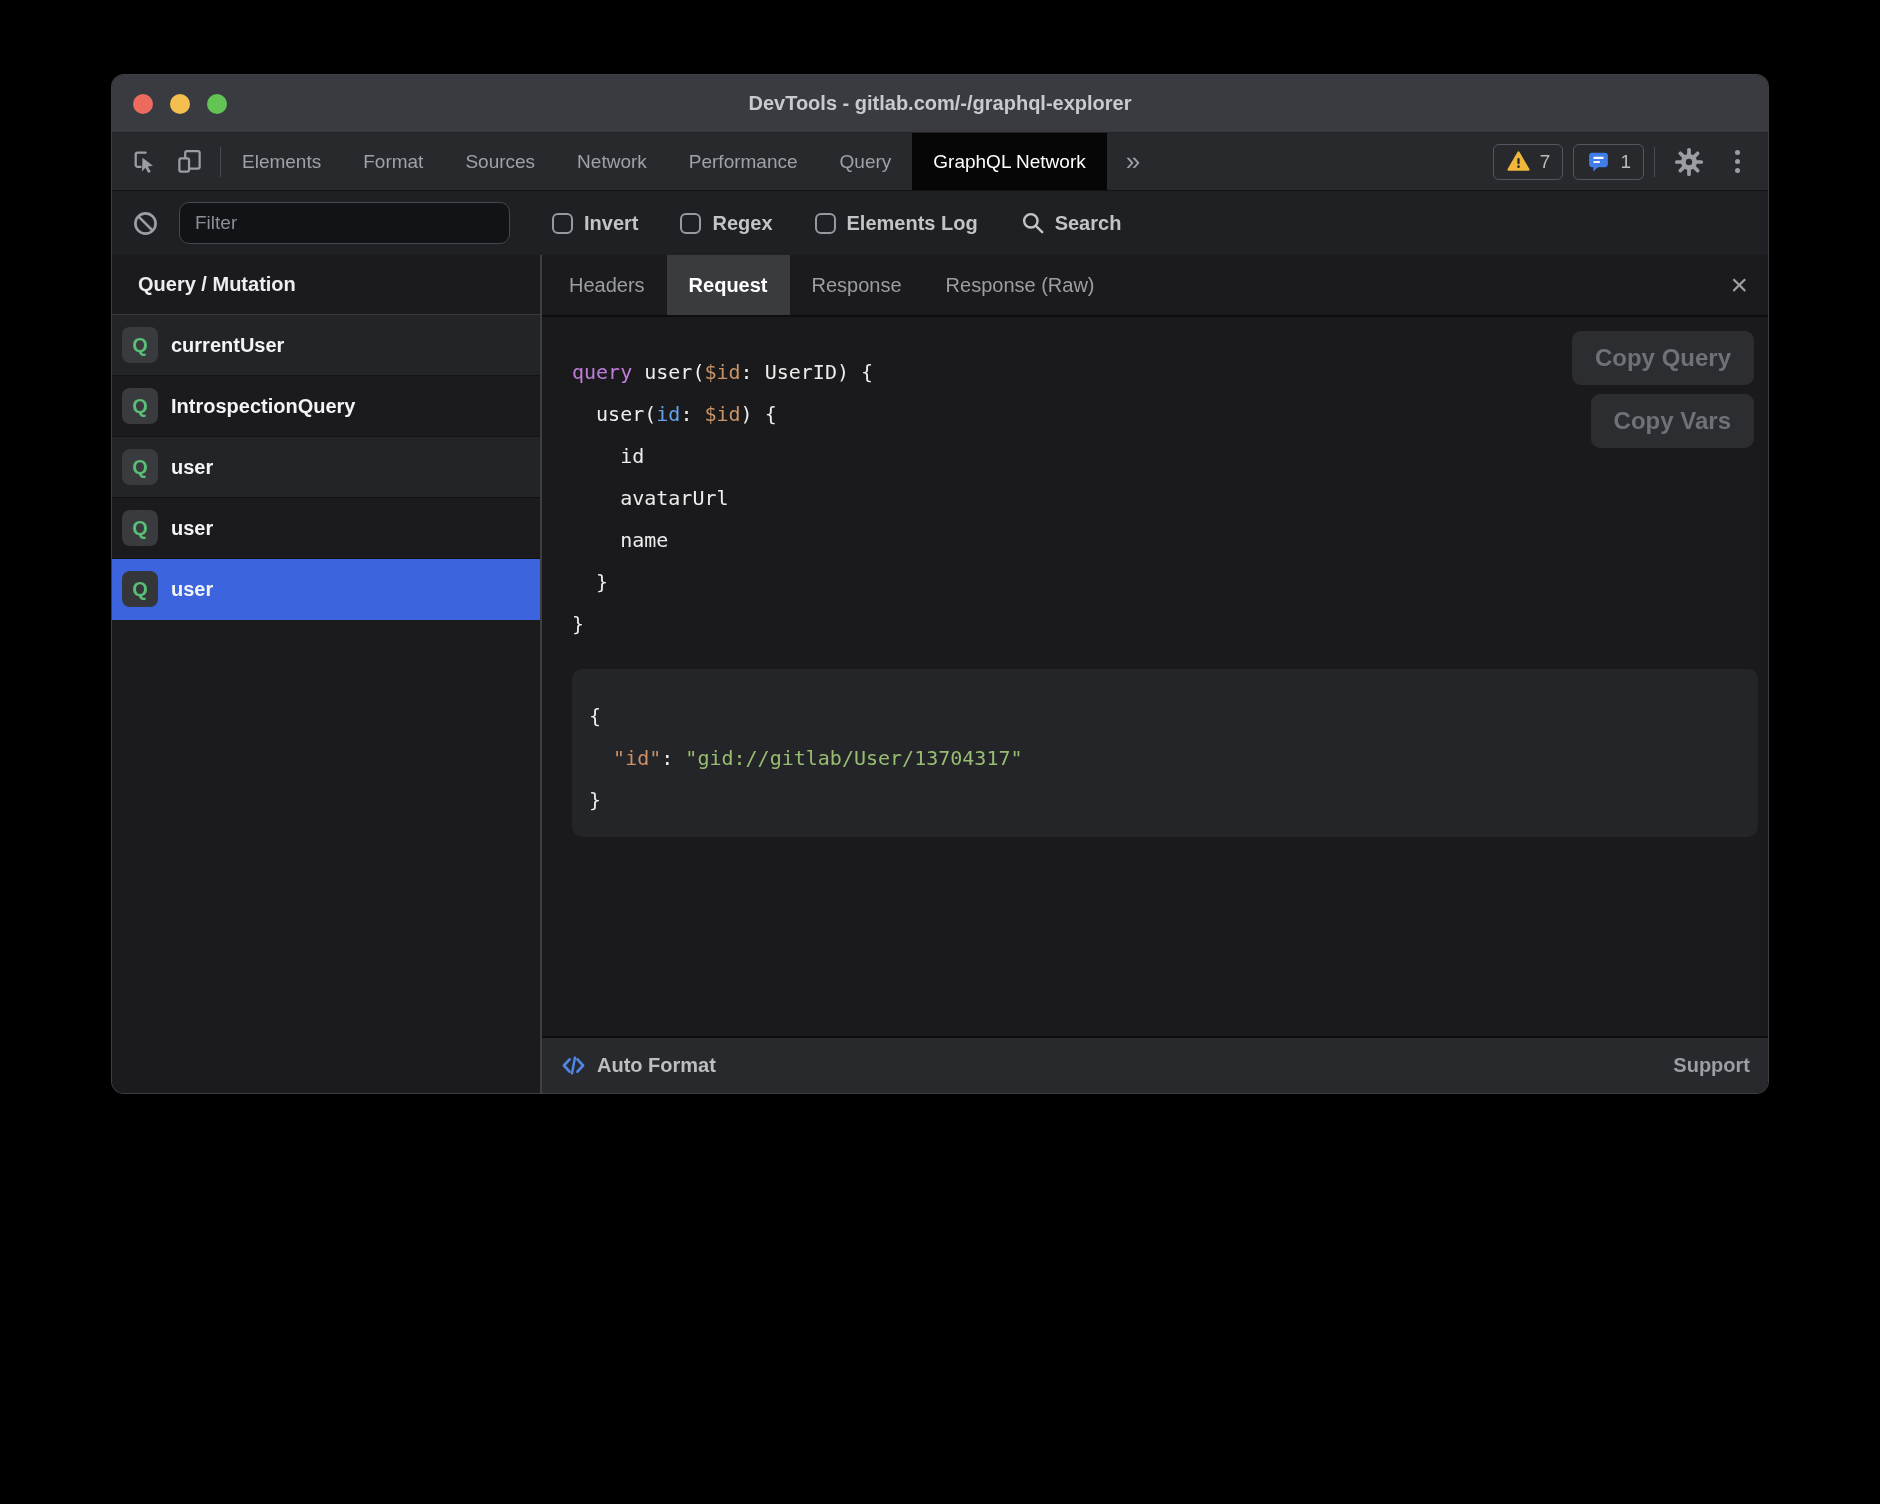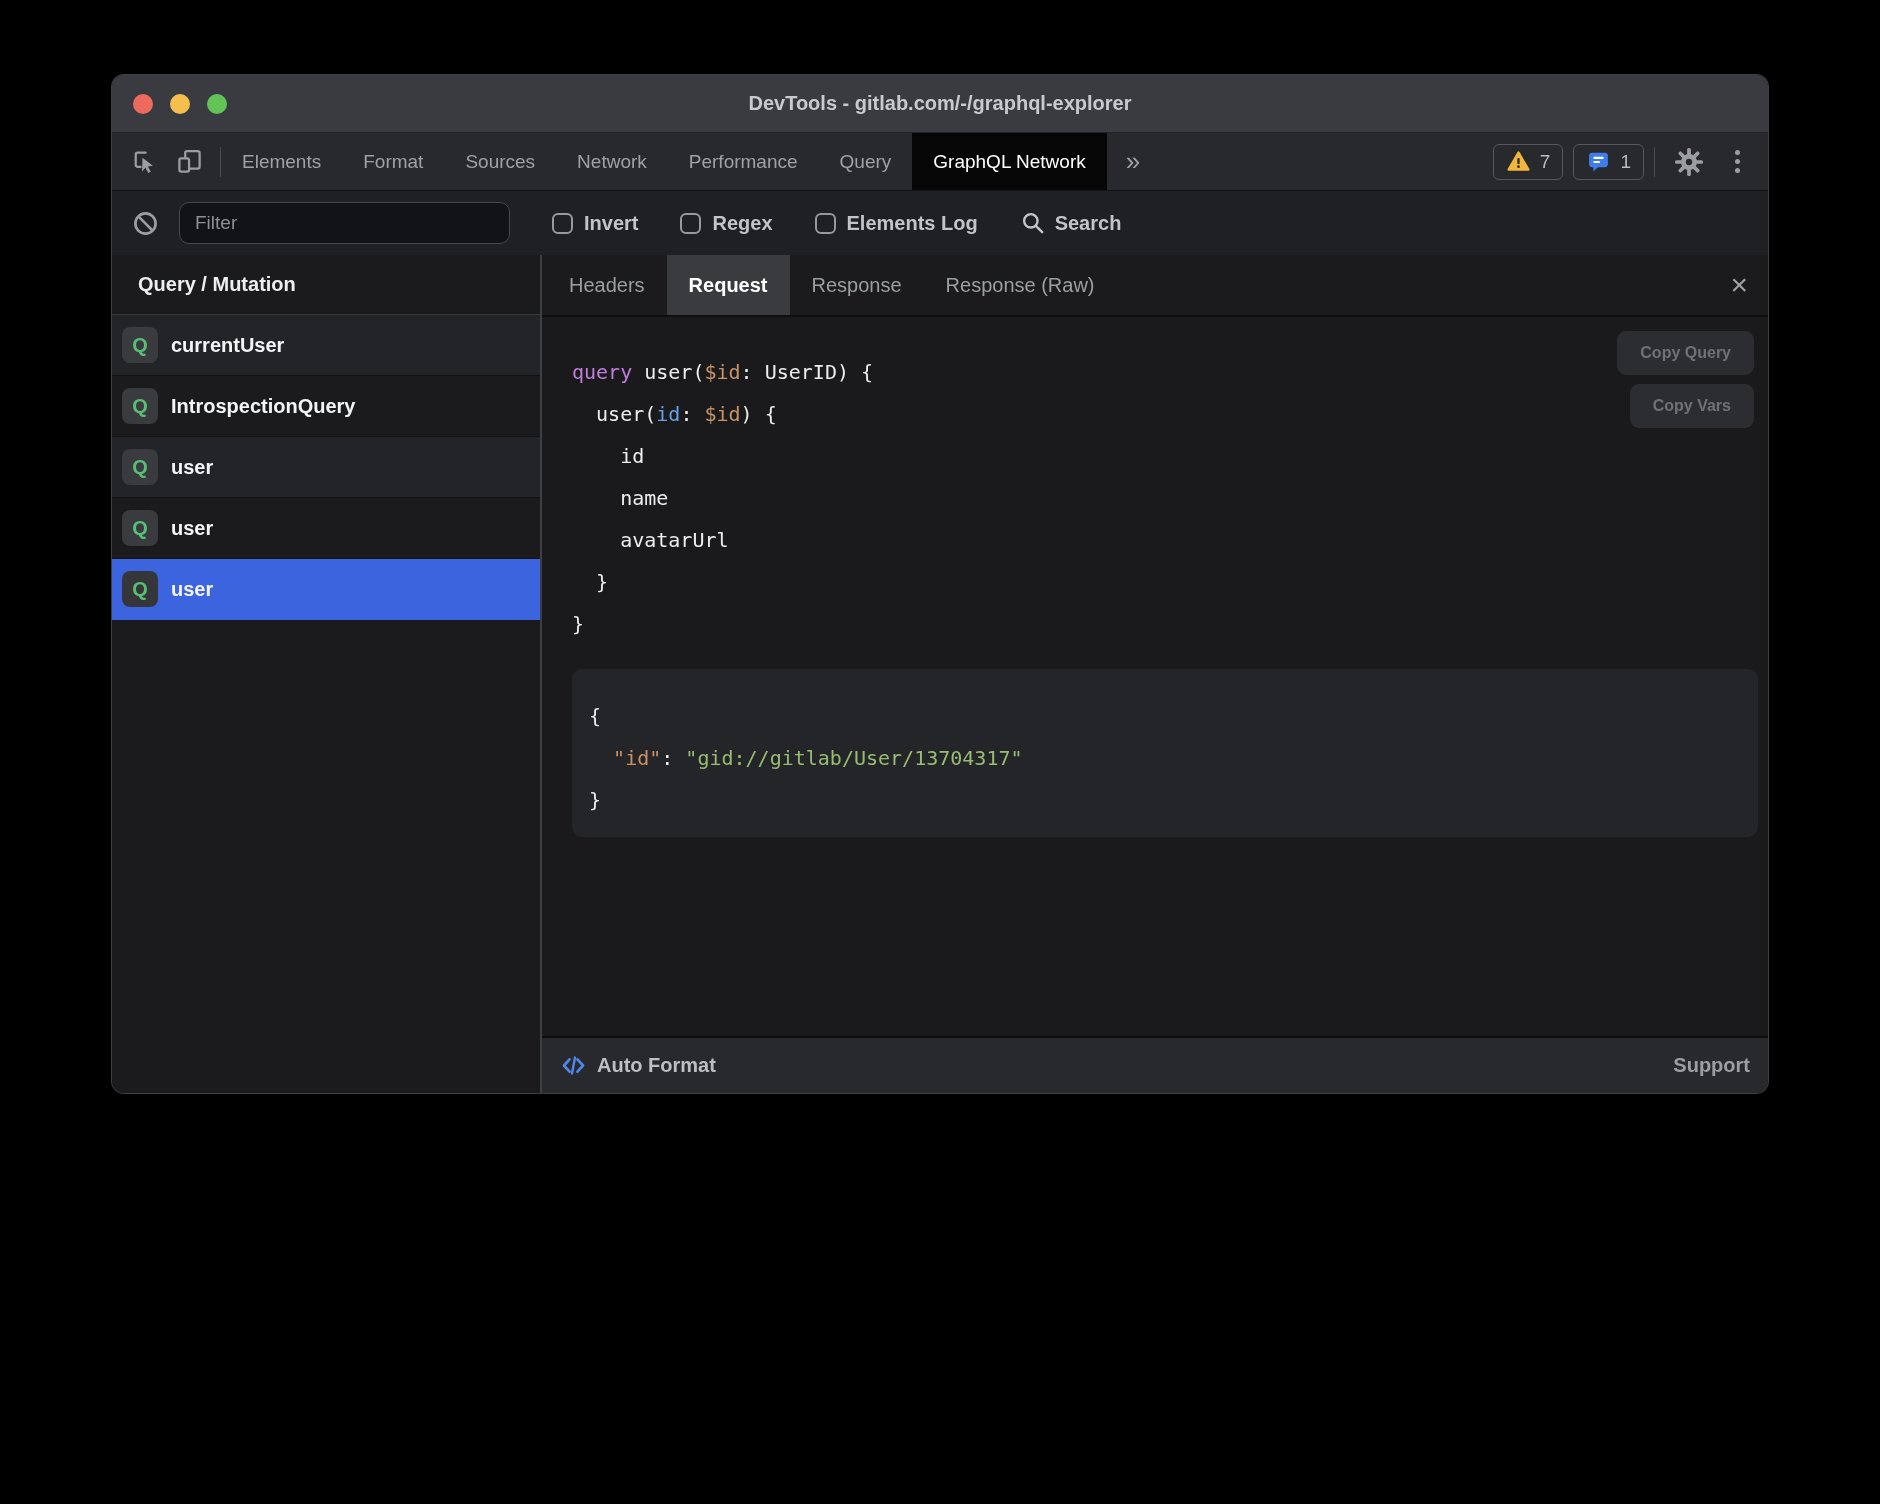--- a/index.html
+++ b/index.html
@@ -77,21 +77,21 @@
   .seg-kw  { color:#c07ddb; }
   .seg-pl  { color:#eceded; }
   .seg-var { color:#c89467; }
   .seg-arg { color:#64a1e8; }
   .seg-str { color:#98bd72; }
   .seg-key { color:#cc9066; }
 
   .copy-buttons { position:absolute; top:14px; right:14px; display:flex; flex-direction:column;
     align-items:flex-end; gap:9px; }
   .copy-btn { background:#2c2d30; color:#6e7176; font-family:"Liberation Sans", sans-serif;
-    font-size:16px; font-weight:bold; border:none; border-radius:9px; padding:13px 23px; }
+    font-size:24px; font-weight:bold; border:none; border-radius:9px; padding:13px 23px; }
 
   .vars-box { margin-top:24px; background:#242528; border-radius:10px; padding:26px 10px 16px 17px; }
 
   .footerbar { height:57px; flex:none; background:#28292c; border-top:2px solid #0d0d0e;
     display:flex; align-items:center; gap:10px; padding:0 18px; }
   .footer-label { font-size:20px; font-weight:bold; color:#bcbec1; }
   .support-label { font-size:20px; font-weight:bold; color:#9b9ea3; }
 
   svg { display:block; }
 </style>
@@ -248,22 +248,22 @@
         <div class="subtab">Response (Raw)</div>
         <div class="flex-spacer"></div>
         <div class="close-x">×</div>
       </div>
 
       <div class="content">
         <div>
           <div class="code-line"><span class="seg-kw">query </span><span class="seg-pl">user(</span><span class="seg-var">$id</span><span class="seg-pl">: UserID) {</span></div>
           <div class="code-line"><span class="seg-pl">  user(</span><span class="seg-arg">id</span><span class="seg-pl">: </span><span class="seg-var">$id</span><span class="seg-pl">) {</span></div>
           <div class="code-line"><span class="seg-pl">    id</span></div>
+          <div class="code-line"><span class="seg-pl">    avatarUrl</span></div>
           <div class="code-line"><span class="seg-pl">    name</span></div>
-          <div class="code-line"><span class="seg-pl">    avatarUrl</span></div>
           <div class="code-line"><span class="seg-pl">  }</span></div>
           <div class="code-line"><span class="seg-pl">}</span></div>
         </div>
 
         <div class="vars-box">
           <div class="code-line"><span class="seg-pl">{</span></div>
           <div class="code-line"><span class="seg-pl">  </span><span class="seg-key">"id"</span><span class="seg-pl">: </span><span class="seg-str">"gid://gitlab/User/13704317"</span></div>
           <div class="code-line"><span class="seg-pl">}</span></div>
         </div>
 

